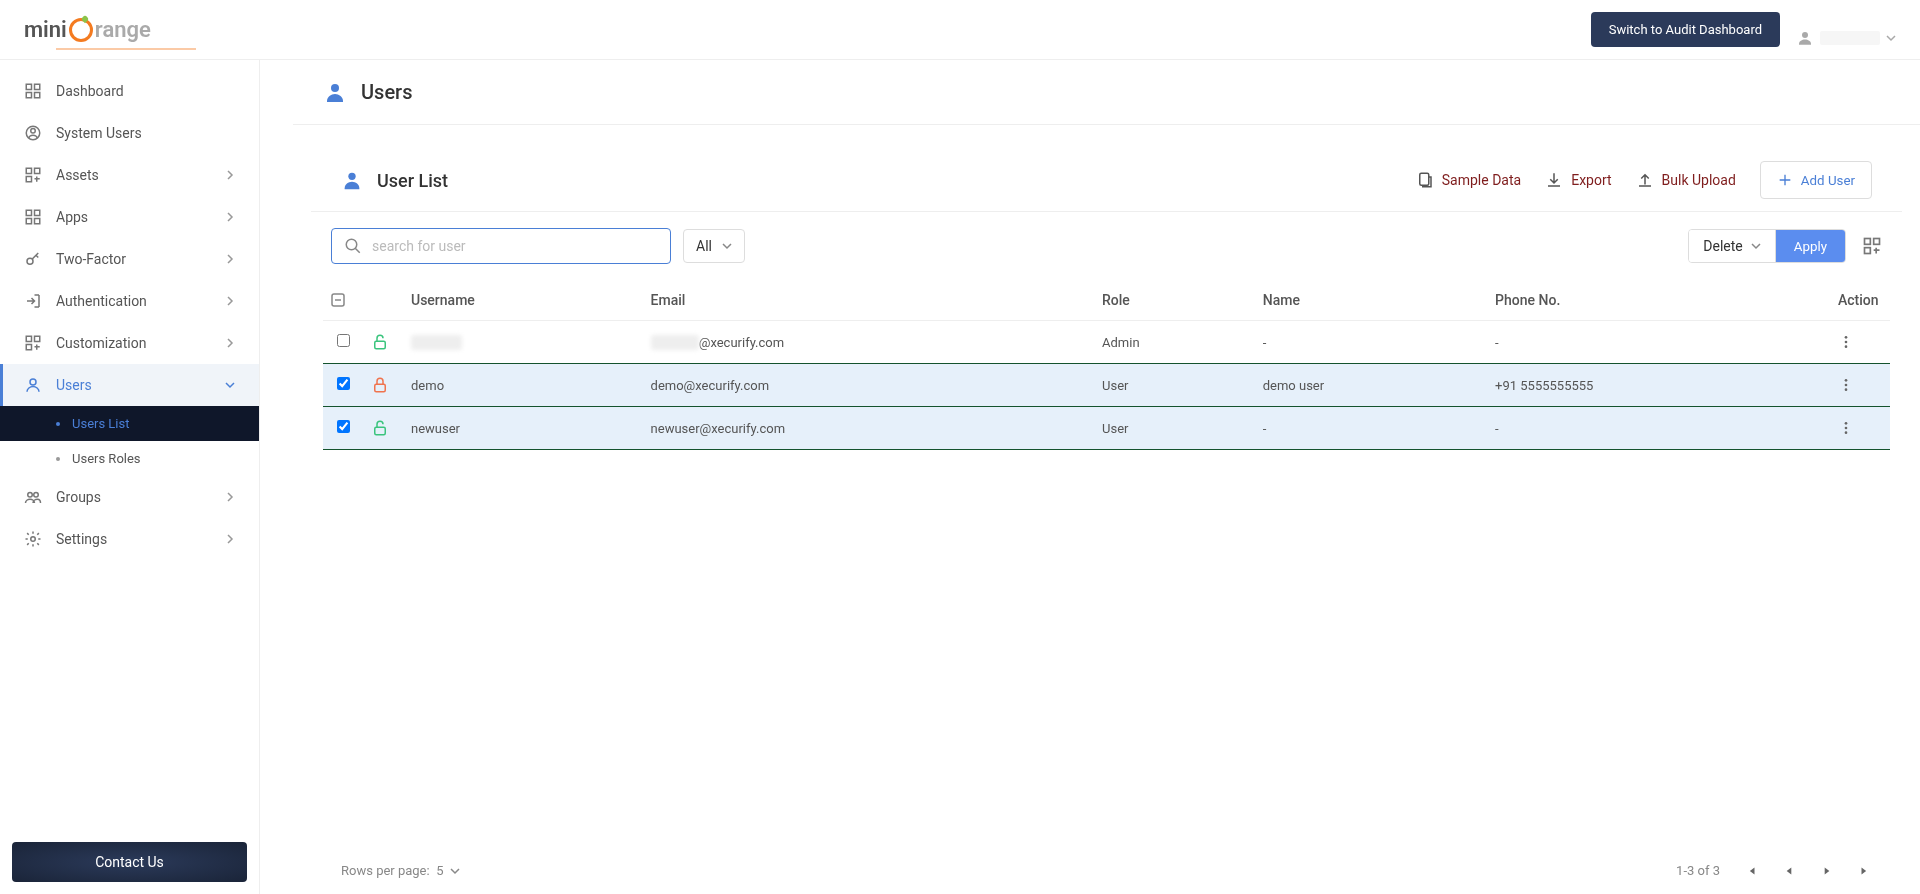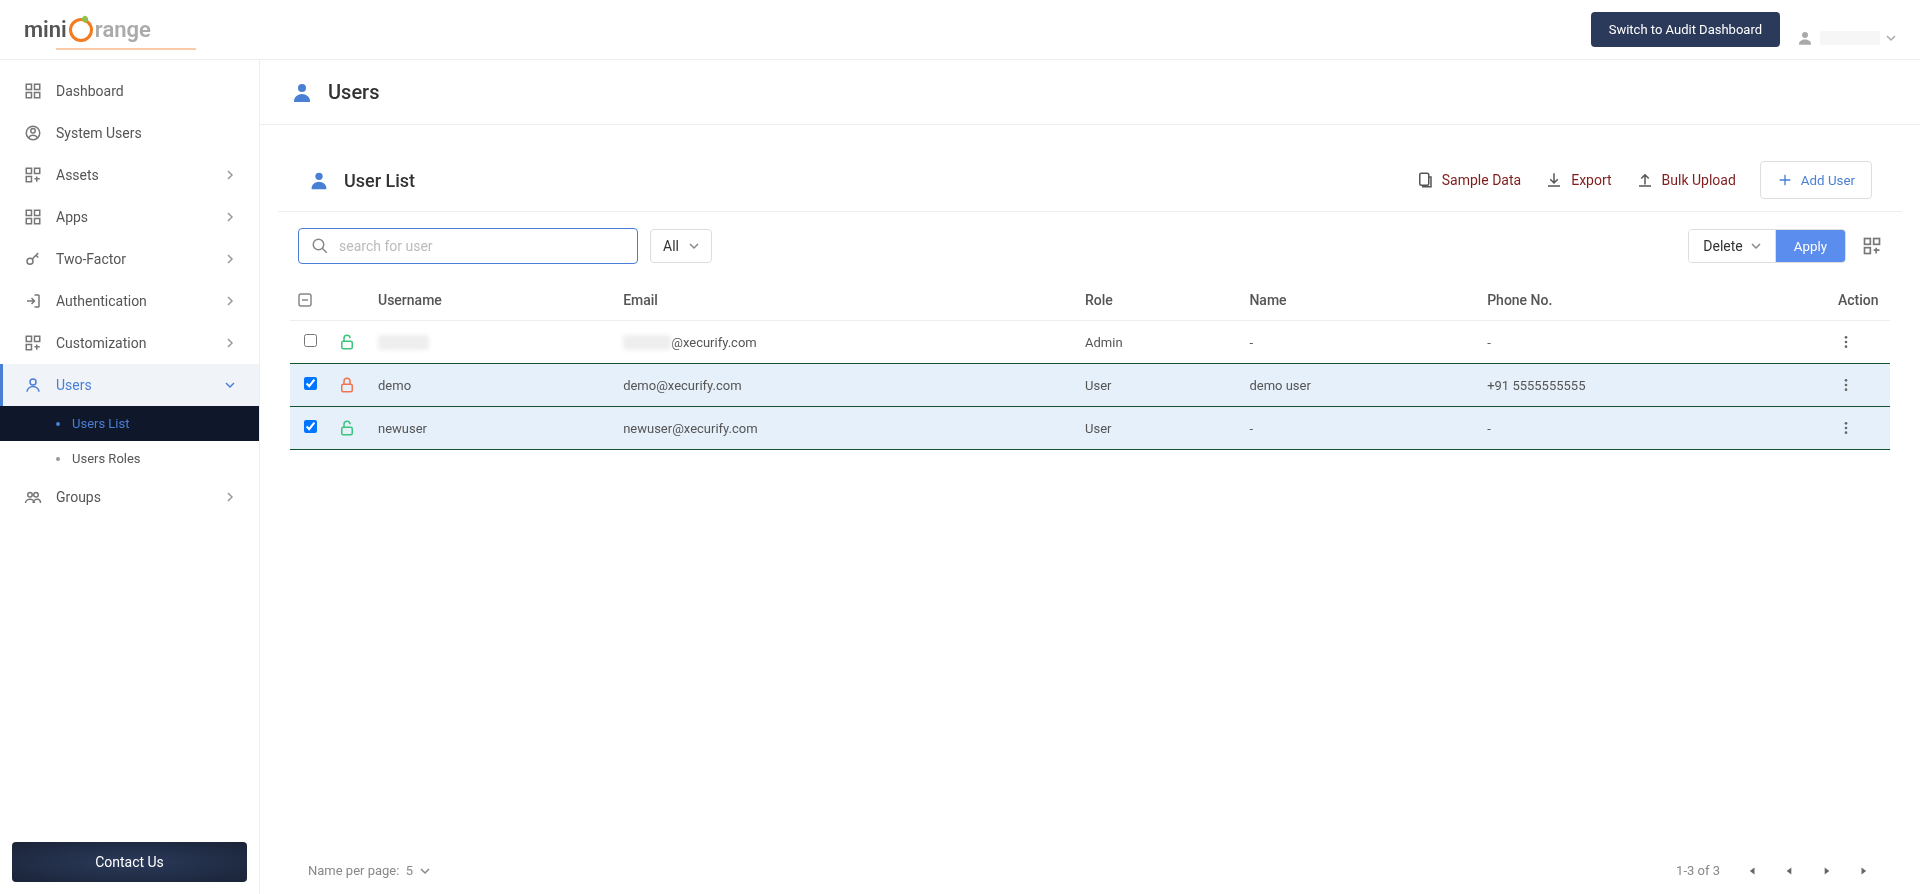--- a/index.html
+++ b/index.html
@@ -8,21 +8,21 @@
 .logo { display: flex; align-items: center; font-size: 22px; font-weight: 600; }
 .logo .orange-icon { width: 24px; height: 24px; border: 3px solid #f47b20; border-radius: 50%; display: inline-block; margin: 0 2px; position: relative; }
 .logo .orange-icon::after { content: ''; position: absolute; top: -5px; right: 2px; width: 6px; height: 6px; background: #8bc34a; border-radius: 50% 50% 0 50%; transform: rotate(45deg); }
 .logo .mini { color: #555; }
 .logo .range { color: #aaa; }
 .logo-underline { position: absolute; top: 48px; left: 56px; width: 140px; height: 2px; background: #f47b20; opacity: 0.4; }
 .top-right { display: flex; align-items: flex-end; gap: 16px; }
 .btn-audit { background: #2b3a5a; color: #fff; padding: 10px 18px; border: none; border-radius: 4px; font-size: 13px; cursor: pointer; }
 .user-menu { display: flex; align-items: center; gap: 6px; cursor: pointer; opacity: 0.5; }
 .user-menu .user-block { width: 60px; height: 14px; background: #eee; border-radius: 2px; }
-.layout { display: flex; height: calc(100vh - 60px); }
+.layout { display: flex; height: calc(100vh - 60px); gap: 33px; }
 .sidebar { width: 260px; border-right: 1px solid #eee; padding-top: 10px; display: flex; flex-direction: column; position: relative; }
 .side-item { display: flex; align-items: center; padding: 12px 24px; cursor: pointer; color: #555; gap: 14px; }
 .side-item.active { background: #f0f4f9; color: #4a7fd6; border-left: 3px solid #4a7fd6; padding-left: 21px; }
 .side-item .expand { margin-left: auto; }
 .sub-item { padding: 10px 24px 10px 56px; cursor: pointer; color: #555; display: flex; align-items: center; gap: 12px; font-size: 13px; }
 .sub-item.active { color: #4a7fd6; background: #0f172a; }
 .sub-item .bullet { width: 4px; height: 4px; background: #999; border-radius: 50%; flex-shrink: 0; }
 .sub-item.active .bullet { background: #4a7fd6; }
 .contact-btn { margin: auto 12px 12px 12px; background: radial-gradient(ellipse at center, #2b3a5a 0%, #1a2438 100%); color: #fff; text-align: center; padding: 12px; border-radius: 4px; cursor: pointer; }
 .main { flex: 1; background: #fff; display: flex; flex-direction: column; overflow: hidden; }
@@ -185,20 +185,30 @@
       <svg class="ico" viewBox="0 0 24 24" fill="none" stroke="#777" stroke-width="2">
           <circle cx="8" cy="9" r="3"></circle>
           <circle cx="16" cy="9" r="3"></circle>
           <path d="M2 20c0-3 3-5 6-5s6 2 6 5M12 20c0-3 3-5 6-5s4 2 4 5"></path>
         </svg>
       <span>Groups</span>
       <svg class="expand" width="10" height="10" viewBox="0 0 10 10">
           <path d="M3 1l4 4-4 4" stroke="#999" stroke-width="1.5" fill="none"></path>
         </svg>
     </div>
+    <div class="side-item">
+      <svg class="ico" viewBox="0 0 24 24" fill="none" stroke="#777" stroke-width="2">
+          <circle cx="12" cy="12" r="3"></circle>
+          <path d="M12 2v3M12 19v3M4.2 4.2l2.1 2.1M17.7 17.7l2.1 2.1M2 12h3M19 12h3M4.2 19.8l2.1-2.1M17.7 6.3l2.1-2.1"></path>
+        </svg>
+      <span>Settings</span>
+      <svg class="expand" width="10" height="10" viewBox="0 0 10 10">
+          <path d="M3 1l4 4-4 4" stroke="#999" stroke-width="1.5" fill="none"></path>
+        </svg>
+    </div>
     <div class="contact-btn">Contact Us</div>
   </div>
 
   <div class="main">
     <div class="page-header">
       <svg class="icon" width="24" height="24" viewBox="0 0 24 24" fill="#4a7fd6">
           <circle cx="12" cy="8" r="4"></circle>
           <path d="M4 21c0-4 4-7 8-7s8 3 8 7v1H4z"></path>
         </svg>
       <h1>Users</h1>
@@ -352,21 +362,21 @@
                   <circle cx="12" cy="5" r="2"></circle>
                   <circle cx="12" cy="12" r="2"></circle>
                   <circle cx="12" cy="19" r="2"></circle>
                 </svg>
               </td>
           </tr>
         </tbody>
       </table>
 
       <div class="footer">
-        <span>Name per page:</span>
+        <span>Rows per page:</span>
         &nbsp;&nbsp;
         <span>5</span>
         &nbsp;&nbsp;
         <svg width="10" height="10" viewBox="0 0 10 10">
             <path d="M1 3l4 4 4-4" stroke="#888" stroke-width="1.5" fill="none"></path>
           </svg>
         <div class="pages">
           <span>1-3 of 3</span>
           <svg class="nav-ic" width="14" height="14" viewBox="0 0 24 24" fill="#666">
               <path d="M6 6v12M18 6l-8 6 8 6z"></path>

